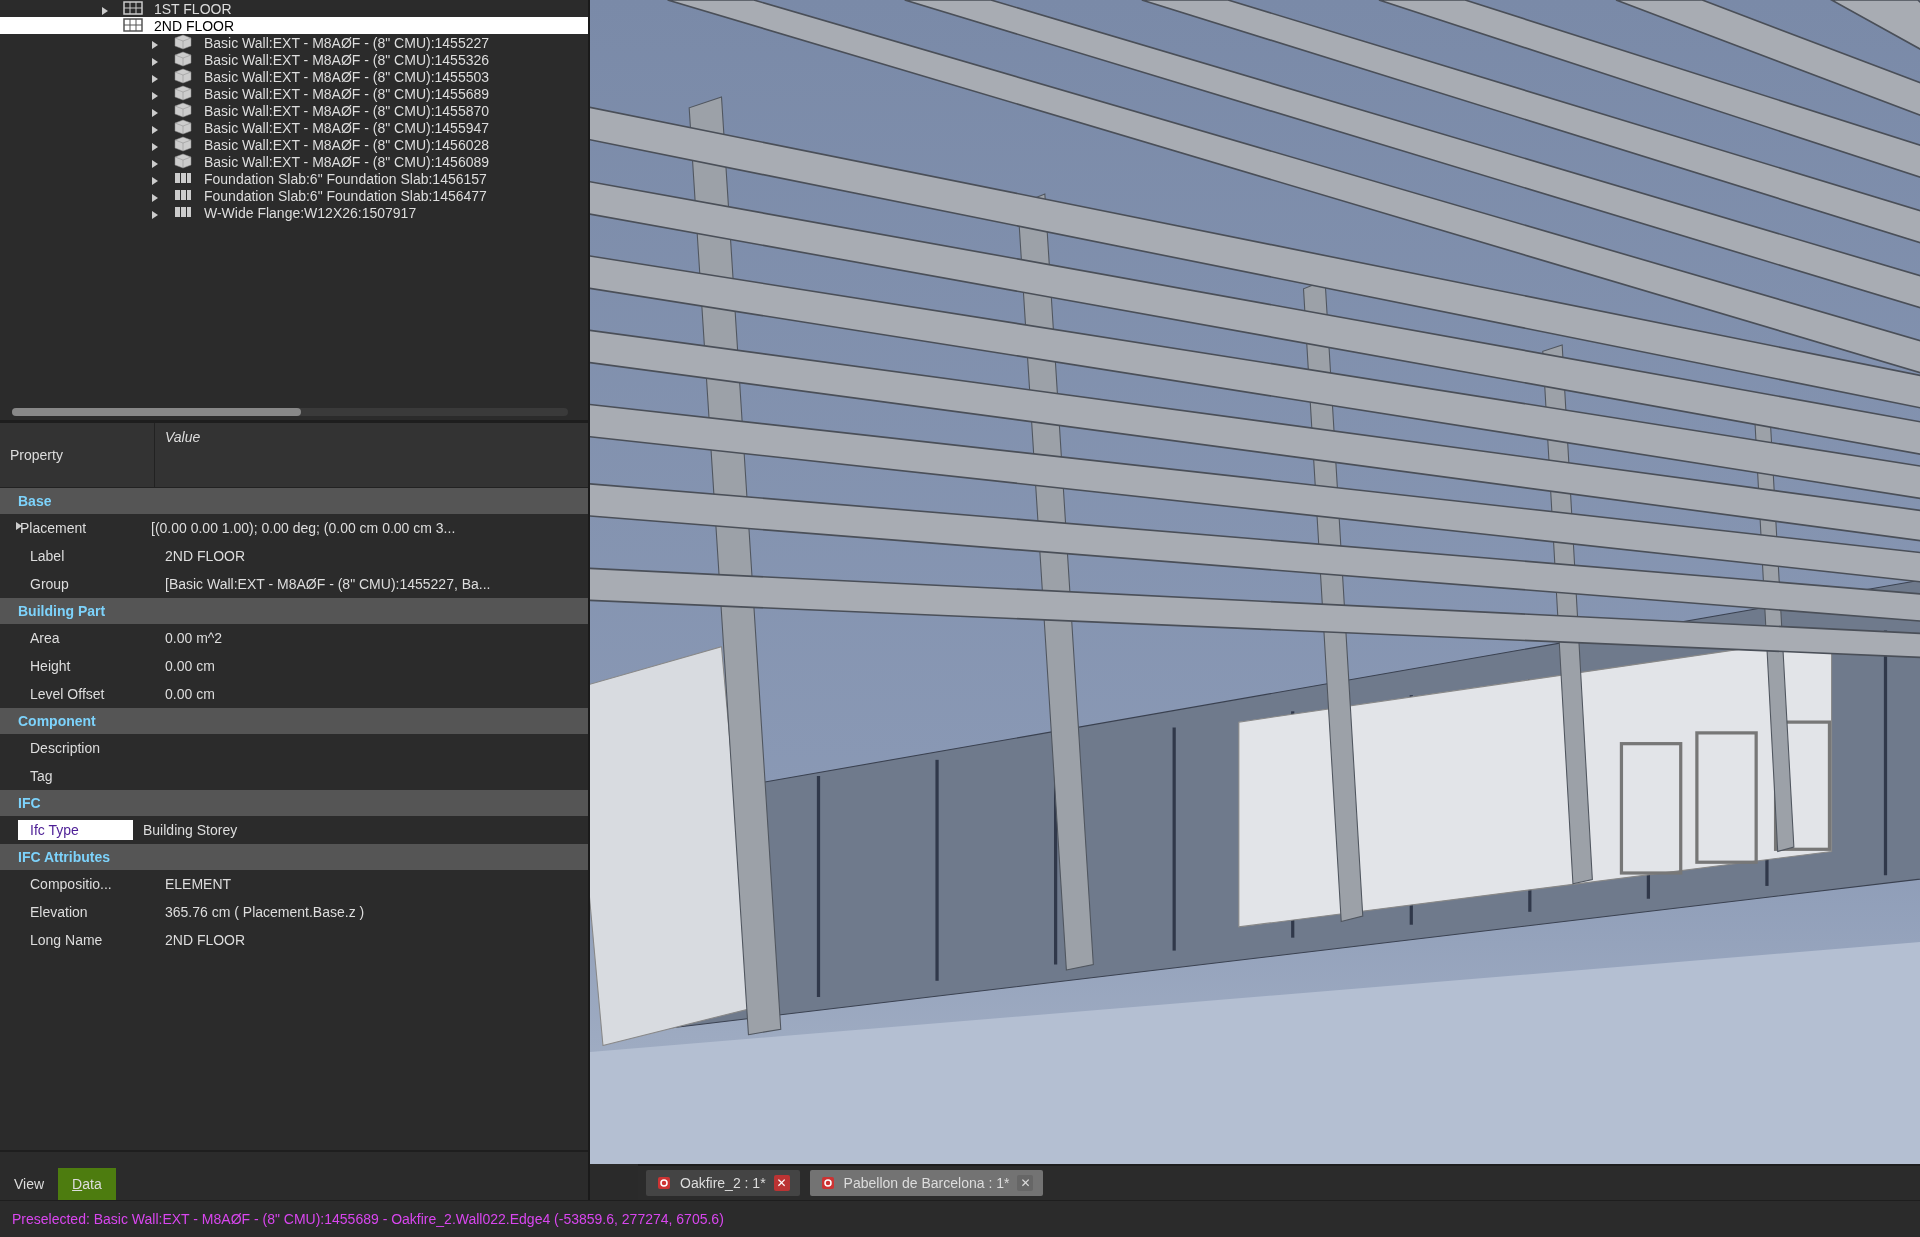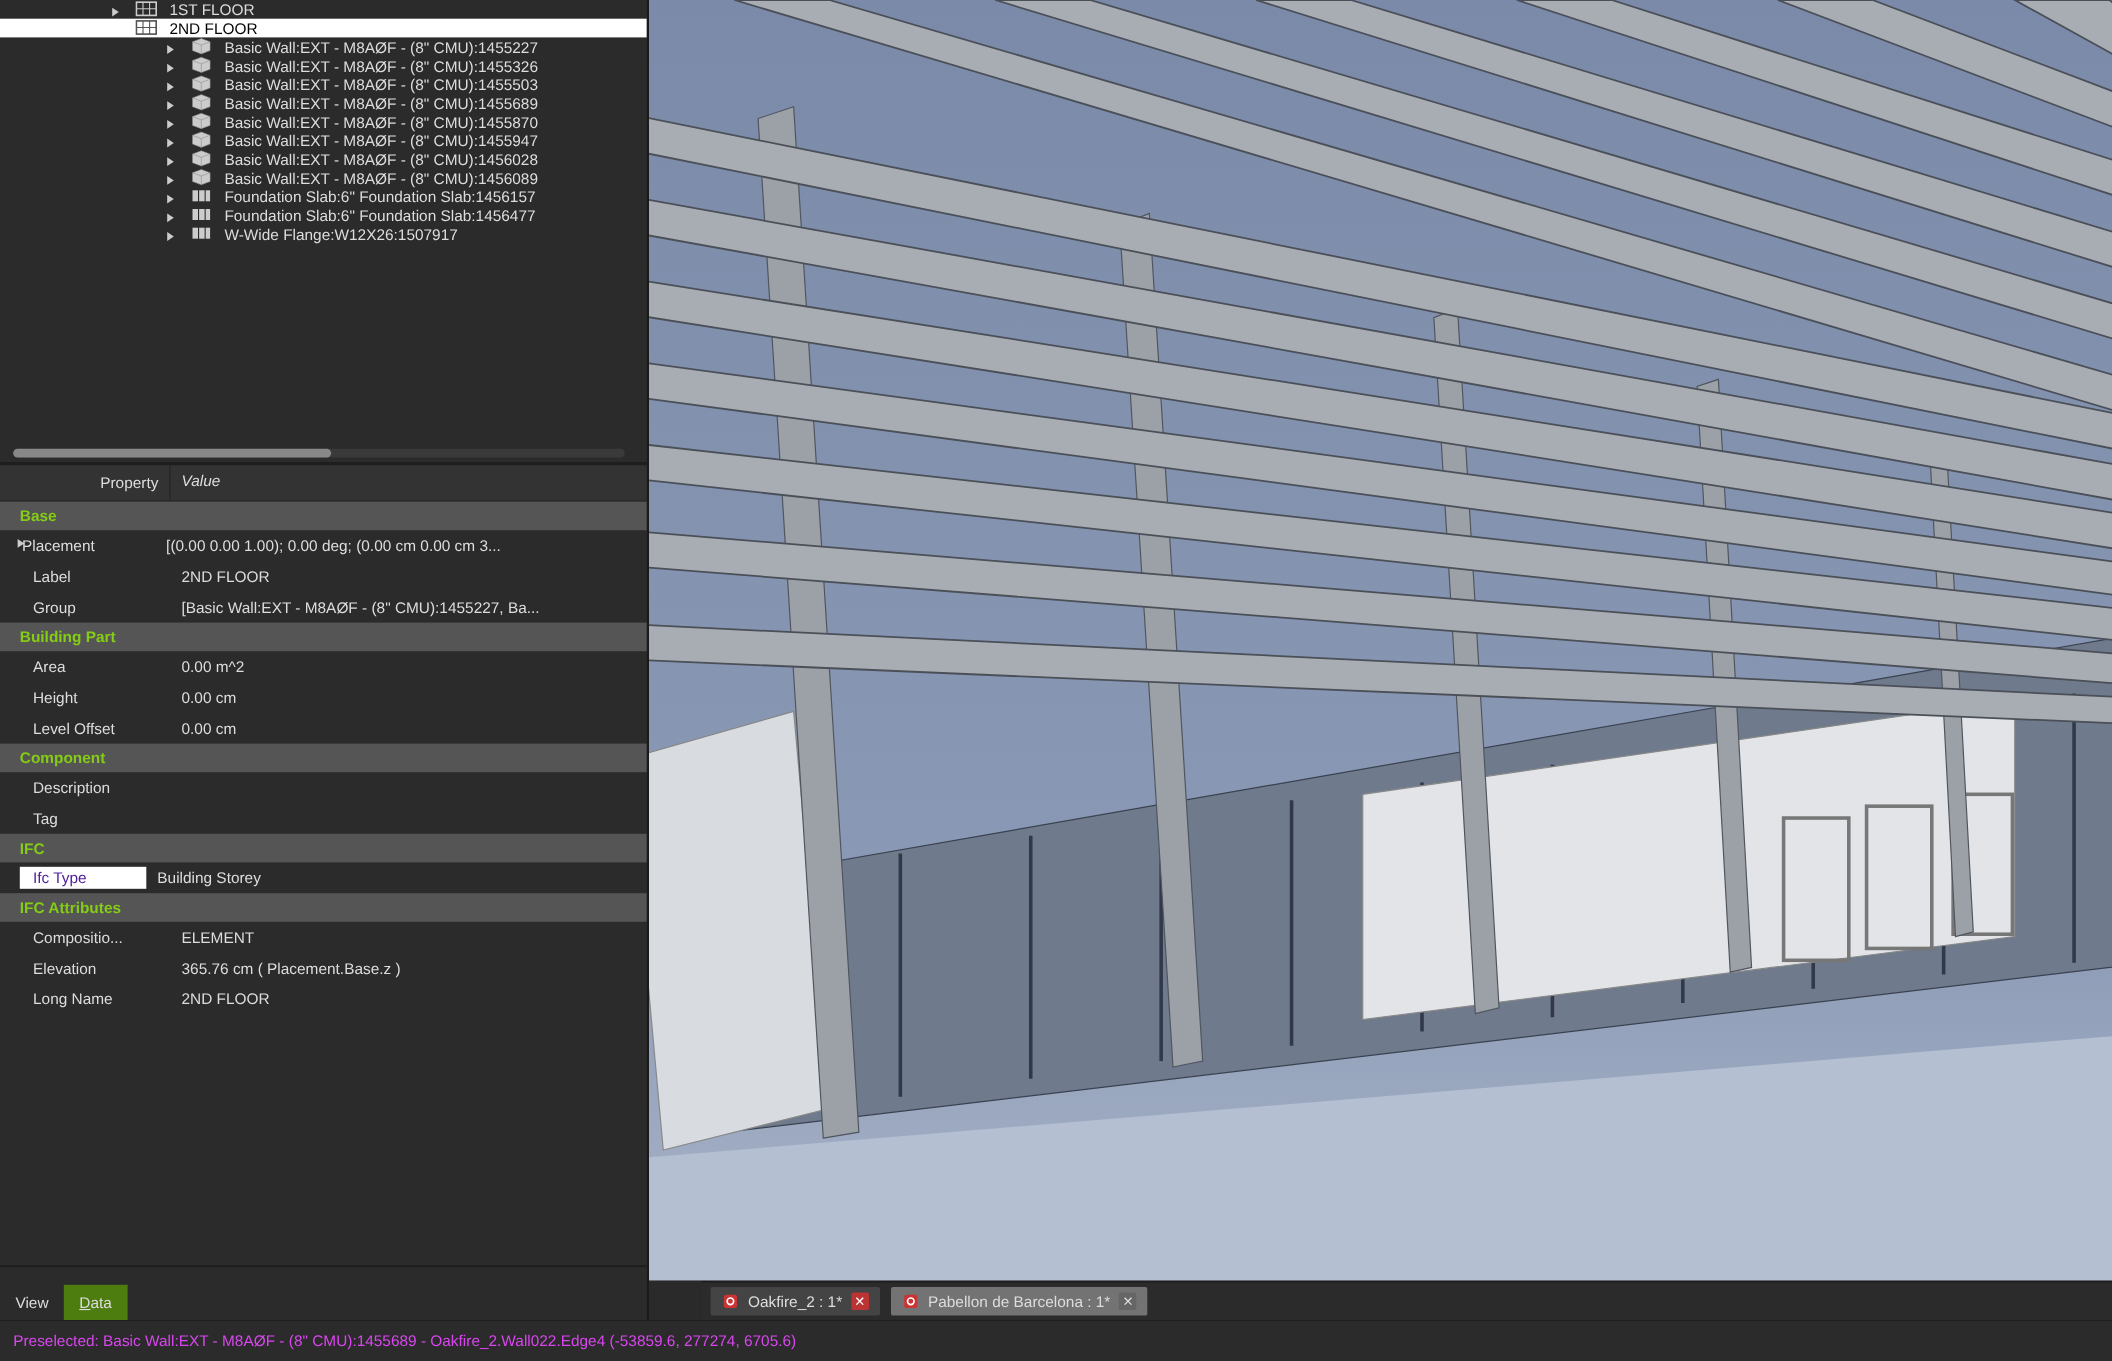--- a/index.html
+++ b/index.html
@@ -71,27 +71,27 @@
   flex: 1;
   background: #2b2b2b;
   overflow: hidden;
   border-top: 3px solid #1e1e1e;
 }
 .prop-header {
   display: flex;
   background: #333;
   border-bottom: 1px solid #222;
 }
-.prop-header .col-p { width: 155px; padding: 8px 10px; border-right: 1px solid #222; text-align: right;}
+.prop-header .col-p { width: 155px; padding: 24px 10px; border-right: 1px solid #222;}
 .prop-header .col-v { flex: 1; padding: 6px 10px; font-style: italic; }
 .prop-group {
   background: #555;
   font-weight: 600;
   padding: 5px 18px;
-  color: #84cc16;
+  color: #7dd3fc;
 }
 .prop-row {
   display: flex;
   padding: 4px 0;
 }
 .prop-row .k { width: 155px; padding: 2px 10px 2px 30px; }
 .prop-row .v { flex: 1; padding: 2px 10px; white-space: nowrap; overflow: hidden; text-overflow: ellipsis;}
 .prop-row.hi .k { background: #fff; color: #4c1d95; margin-left: 18px; width: 115px; padding-left: 12px;}
 .prop-row.expand .exp {
   width: 14px; padding-left: 14px;

